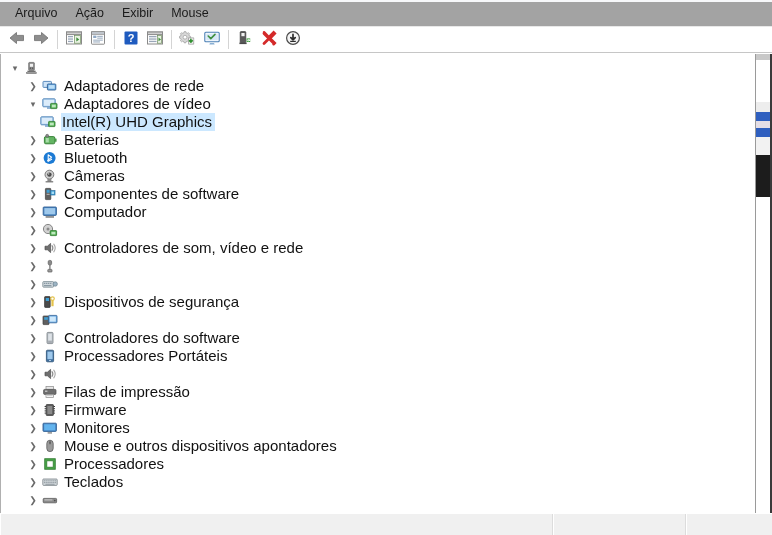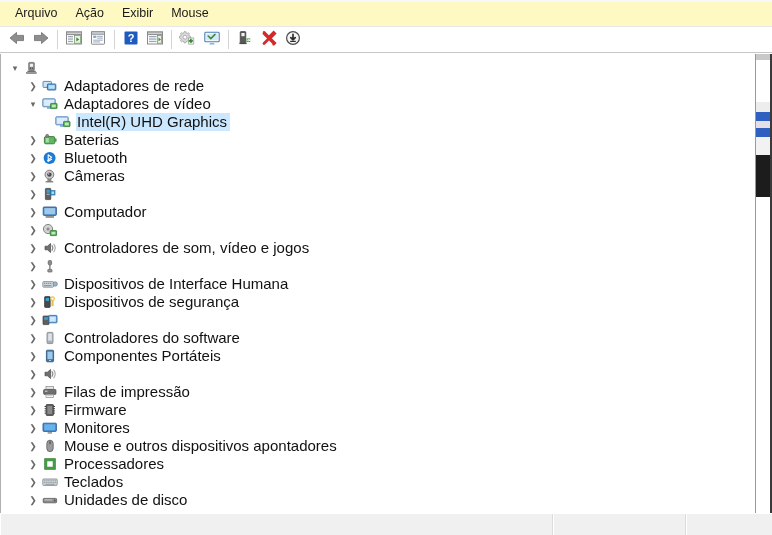--- a/index.html
+++ b/index.html
@@ -23,21 +23,21 @@
     height: 535px;
     background: #ffffff;
     display: flex;
     flex-direction: column;
     box-sizing: border-box;
   }
 
   
   .menubar {
     height: 26px;
-    background: #fef9c3;
+    background: #a3a3a3;
     display: flex;
     align-items: center;
     padding-left: 6px;
     flex: 0 0 auto;
     box-sizing: border-box;
   }
   .menu-item {
     padding: 3px 9px;
     font-size: 12.5px;
     color: #1a1a1a;
@@ -361,21 +361,21 @@
             <rect x="0.8" y="1.8" width="12.4" height="8" rx="0.8" fill="#bcd9f2" stroke="#4a7fb5" stroke-width="0.9"></rect>
             <rect x="2" y="3" width="10" height="5.6" fill="#dcecfa"></rect>
             <rect x="5" y="10.2" width="4" height="1.6" fill="#7aa4cc"></rect>
             <rect x="8.6" y="6.4" width="6.4" height="5.2" rx="0.6" fill="#4fae4f" stroke="#2e7a2e" stroke-width="0.8"></rect>
             <rect x="9.8" y="7.6" width="4" height="2.8" fill="#bfe8bf"></rect>
           </svg>
         </div>
         <span class="row-label">Adaptadores de vídeo</span>
       </div>
 
-      <div class="tree-row selected" style="padding-left:37px;">
+      <div class="tree-row selected" style="padding-left:22px;">
         <div class="twisty empty">❯</div>
         <div class="node-icon">
           <svg width="16" height="14" viewBox="0 0 16 14">
             <rect x="0.8" y="1.8" width="12.4" height="8" rx="0.8" fill="#bcd9f2" stroke="#4a7fb5" stroke-width="0.9"></rect>
             <rect x="2" y="3" width="10" height="5.6" fill="#dcecfa"></rect>
             <rect x="5" y="10.2" width="4" height="1.6" fill="#7aa4cc"></rect>
             <rect x="8.6" y="6.4" width="6.4" height="5.2" rx="0.6" fill="#4fae4f" stroke="#2e7a2e" stroke-width="0.8"></rect>
             <rect x="9.8" y="7.6" width="4" height="2.8" fill="#bfe8bf"></rect>
           </svg>
         </div>
@@ -424,20 +424,21 @@
         <div class="twisty">❯</div>
         <div class="node-icon">
           <svg width="16" height="14" viewBox="0 0 16 14">
             <rect x="3.4" y="1.4" width="5.4" height="11.2" rx="0.7" fill="#5f5f5f" stroke="#3c3c3c" stroke-width="0.7"></rect>
             <rect x="4.6" y="2.8" width="3" height="3" fill="#3f9fd4"></rect>
             <rect x="4.6" y="6.8" width="3" height="1" fill="#bdbdbd"></rect>
             <rect x="8.6" y="3.6" width="4.4" height="4.4" fill="#3f9fd4" stroke="#2f6f9f" stroke-width="0.7"></rect>
             <rect x="9.6" y="4.6" width="2.4" height="2.4" fill="#a8dcf4"></rect>
           </svg>
         </div>
+        <span class="row-label">Componentes de software</span>
       </div>
 
       <div class="tree-row" style="padding-left:24px;">
         <div class="twisty">❯</div>
         <div class="node-icon">
           <svg width="16" height="14" viewBox="0 0 16 14">
             <rect x="1.2" y="2" width="13.2" height="8.4" rx="0.8" fill="#4a86c4" stroke="#2f5f93" stroke-width="0.9"></rect>
             <rect x="2.4" y="3.1" width="10.8" height="6.2" fill="#9fc9ec"></rect>
             <rect x="3.6" y="11.2" width="8.4" height="1.5" fill="#7a7a7a"></rect>
           </svg>
@@ -459,21 +460,21 @@
 
       <div class="tree-row" style="padding-left:24px;">
         <div class="twisty">❯</div>
         <div class="node-icon">
           <svg width="16" height="14" viewBox="0 0 16 14">
             <path d="M3 5.2 h2.4 L8.6 2.4 v9.2 L5.4 8.8 H3 z" fill="#6f6f6f" stroke="#4a4a4a" stroke-width="0.7" stroke-linejoin="round"></path>
             <path d="M10 4.6 a4 4 0 0 1 0 4.8" stroke="#8a8a8a" stroke-width="1.1" fill="none" stroke-linecap="round"></path>
             <path d="M11.8 3.2 a6.4 6.4 0 0 1 0 7.6" stroke="#a8a8a8" stroke-width="1.1" fill="none" stroke-linecap="round"></path>
           </svg>
         </div>
-        <span class="row-label">Controladores de som, vídeo e jogos</span>
+        <span class="row-label">Controladores de som, vídeo e rede</span>
       </div>
 
       <div class="tree-row" style="padding-left:24px;">
         <div class="twisty">❯</div>
         <div class="node-icon">
           <svg width="16" height="14" viewBox="0 0 16 14">
             <rect x="6.2" y="1.4" width="3.4" height="4.6" rx="1.4" fill="#8a8a8a" stroke="#5d5d5d" stroke-width="0.7"></rect>
             <rect x="7.3" y="6" width="1.2" height="4.6" fill="#6f6f6f"></rect>
             <rect x="5.8" y="10.4" width="4.2" height="2.6" rx="0.6" fill="#9a9a9a" stroke="#5d5d5d" stroke-width="0.7"></rect>
           </svg>
@@ -488,21 +489,20 @@
             <g fill="#8a9aa4">
               <rect x="2" y="5.8" width="1.4" height="1.2"></rect>
                 <rect x="4" y="5.8" width="1.4" height="1.2"></rect>
               <rect x="6" y="5.8" width="1.4" height="1.2"></rect>
                 <rect x="8" y="5.8" width="1.4" height="1.2"></rect>
               <rect x="2" y="8" width="7.4" height="1.2"></rect>
             </g>
             <circle cx="13.2" cy="7" r="2.2" fill="#9cb4c4" stroke="#6f8490" stroke-width="0.7"></circle>
           </svg>
         </div>
-        <span class="row-label">Dispositivos de Interface Humana</span>
       </div>
 
       <div class="tree-row" style="padding-left:24px;">
         <div class="twisty">❯</div>
         <div class="node-icon">
           <svg width="16" height="14" viewBox="0 0 16 14">
             <rect x="2.6" y="1.6" width="5.6" height="10.8" rx="0.7" fill="#4a4a4a" stroke="#2f2f2f" stroke-width="0.7"></rect>
             <rect x="3.8" y="3" width="3.2" height="3" fill="#3f9fd4"></rect>
             <rect x="9.4" y="5" width="2.2" height="6.2" fill="#e4c24a"></rect>
             <circle cx="10.5" cy="3.6" r="1.8" fill="none" stroke="#e4c24a" stroke-width="1.2"></circle>
@@ -537,21 +537,21 @@
 
       <div class="tree-row" style="padding-left:24px;">
         <div class="twisty">❯</div>
         <div class="node-icon">
           <svg width="16" height="14" viewBox="0 0 16 14">
             <rect x="4.4" y="1.2" width="7.2" height="11.6" rx="1" fill="#3f6f9f" stroke="#2a4f73" stroke-width="0.8"></rect>
             <rect x="5.4" y="2.6" width="5.2" height="7.6" fill="#9fc9ec"></rect>
             <rect x="7" y="11" width="2" height="0.9" rx="0.4" fill="#cfe0ee"></rect>
           </svg>
         </div>
-        <span class="row-label">Componentes Portáteis</span>
+        <span class="row-label">Processadores Portáteis</span>
       </div>
 
       <div class="tree-row" style="padding-left:24px;">
         <div class="twisty">❯</div>
         <div class="node-icon">
           <svg width="16" height="14" viewBox="0 0 16 14">
             <path d="M3 5.2 h2.4 L8.6 2.4 v9.2 L5.4 8.8 H3 z" fill="#6f6f6f" stroke="#4a4a4a" stroke-width="0.7" stroke-linejoin="round"></path>
             <path d="M10 4.6 a4 4 0 0 1 0 4.8" stroke="#8a8a8a" stroke-width="1.1" fill="none" stroke-linecap="round"></path>
             <path d="M11.8 3.2 a6.4 6.4 0 0 1 0 7.6" stroke="#a8a8a8" stroke-width="1.1" fill="none" stroke-linecap="round"></path>
           </svg>
@@ -655,21 +655,20 @@
 
       <div class="tree-row" style="padding-left:24px;">
         <div class="twisty">❯</div>
         <div class="node-icon">
           <svg width="16" height="14" viewBox="0 0 16 14">
             <rect x="1.2" y="5.4" width="13.4" height="4.4" rx="0.8" fill="#8a8a8a" stroke="#5a5a5a" stroke-width="0.8"></rect>
             <rect x="2.4" y="6.4" width="8" height="1" fill="#cfcfcf"></rect>
             <circle cx="12.8" cy="7.6" r="0.8" fill="#4a4a4a"></circle>
           </svg>
         </div>
-        <span class="row-label">Unidades de disco</span>
       </div>
 
     </div>
 
     <div class="right-stub">
       <div class="stub-strip" style="top:0px;height:6px;background:#c8c8c8;"></div>
       <div class="stub-strip" style="top:48px;height:10px;background:#ededed;"></div>
       <div class="stub-strip" style="top:58px;height:9px;background:#2f5fbf;"></div>
       <div class="stub-strip" style="top:67px;height:7px;background:#e4dee6;"></div>
       <div class="stub-strip" style="top:74px;height:9px;background:#2f5fbf;"></div>

